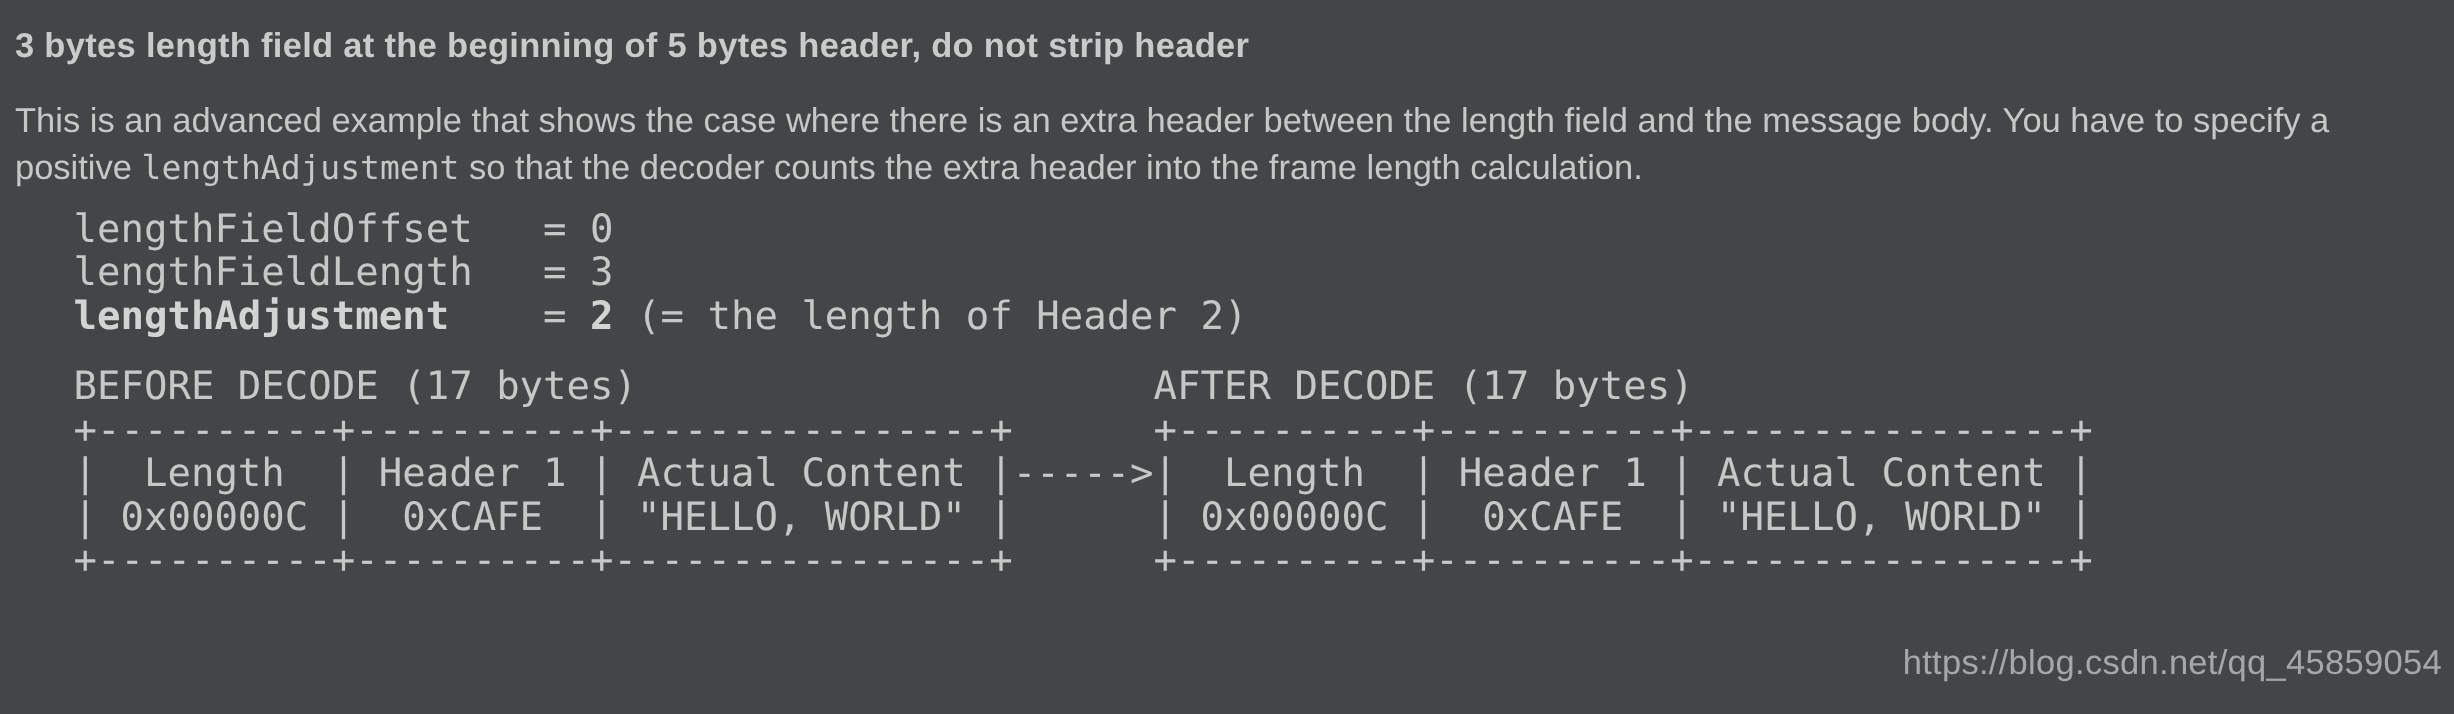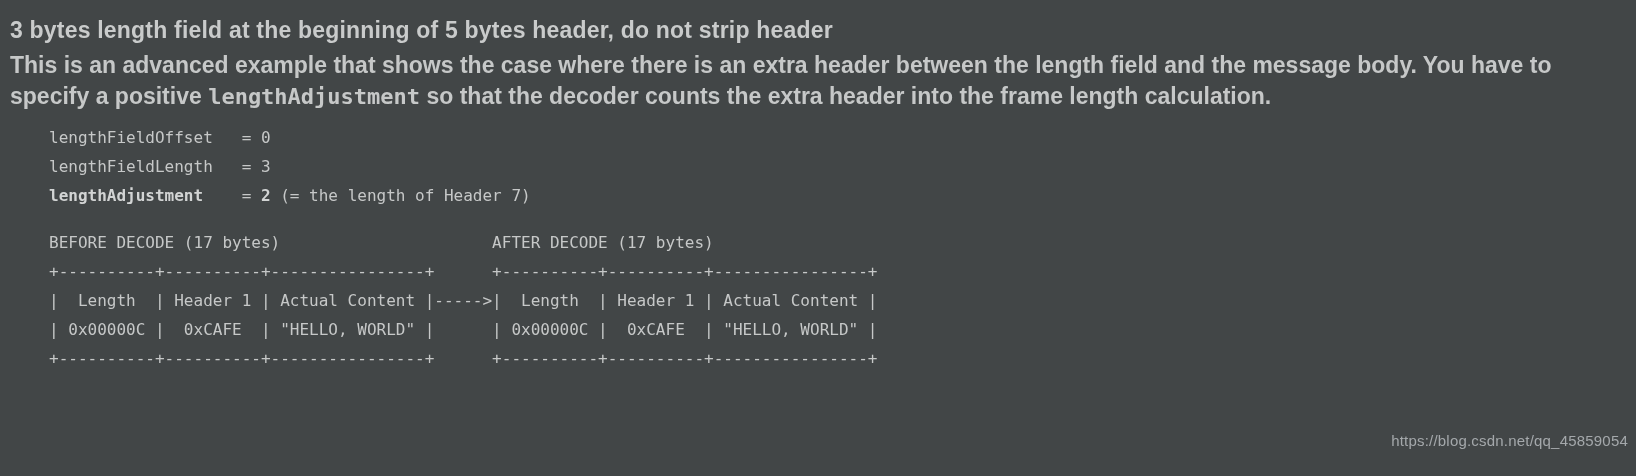--- a/index.html
+++ b/index.html
@@ -23,73 +23,72 @@
   }
   .heading {
     margin: 6px 0 0 0;
     font-size: 23px;
     line-height: 28px;
     font-weight: bold;
     color: #c9cbcb;
     letter-spacing: 0.2px;
   }
   .para {
-    margin: 6px 0 0 0;
+    margin: 21px 0 0 0;
     max-width: 1566px;
     font-size: 23px;
     line-height: 31px;
     color: #c6c8c8;
-    font-weight: bold;
   }
   .inline-code {
     font-family: "DejaVu Sans Mono", monospace;
     font-size: 22px;
     color: #c6c8c8;
   }
   .codeblock {
     margin: 11px 0 0 39px;
     font-family: "DejaVu Sans Mono", monospace;
-    font-size: 16px;
+    font-size: 26px;
     line-height: 29px;
     color: #c6c8c8;
   }
   .code-line {
     white-space: pre;
   }
   .code-line b {
     font-weight: bold;
     color: #d2d4d4;
   }
   .diagram {
     margin-top: 18px;
     white-space: pre;
   }
   .watermark {
     position: absolute;
     right: 8px;
     top: 430px;
-    font-size: 15px;
+    font-size: 23px;
     line-height: 22px;
     color: #a4a8ab;
     letter-spacing: 0.2px;
   }
 </style>
 </head>
 <body>
 
 <div class="page">
 
   <div class="heading">3 bytes length field at the beginning of 5 bytes header, do not strip header</div>
 
   <p class="para"><span>This is an advanced example that shows the case where there is an extra header between the length field and the message body. You have to specify a positive </span><code class="inline-code">lengthAdjustment</code><span> so that the decoder counts the extra header into the frame length calculation.</span></p>
 
   <div class="codeblock">
     <div class="code-line">lengthFieldOffset   = 0</div>
     <div class="code-line">lengthFieldLength   = 3</div>
-    <div class="code-line"><b>lengthAdjustment</b><span>    = </span><b>2</b><span> (= the length of Header 7)</span></div>
+    <div class="code-line"><b>lengthAdjustment</b><span>    = </span><b>2</b><span> (= the length of Header 2)</span></div>
 
     <div class="diagram">BEFORE DECODE (17 bytes)                      AFTER DECODE (17 bytes)
 +----------+----------+----------------+      +----------+----------+----------------+
 |  Length  | Header 1 | Actual Content |-----&gt;|  Length  | Header 1 | Actual Content |
 | 0x00000C |  0xCAFE  | "HELLO, WORLD" |      | 0x00000C |  0xCAFE  | "HELLO, WORLD" |
 +----------+----------+----------------+      +----------+----------+----------------+</div>
   </div>
 
   <div class="watermark">https://blog.csdn.net/qq_45859054</div>
 

